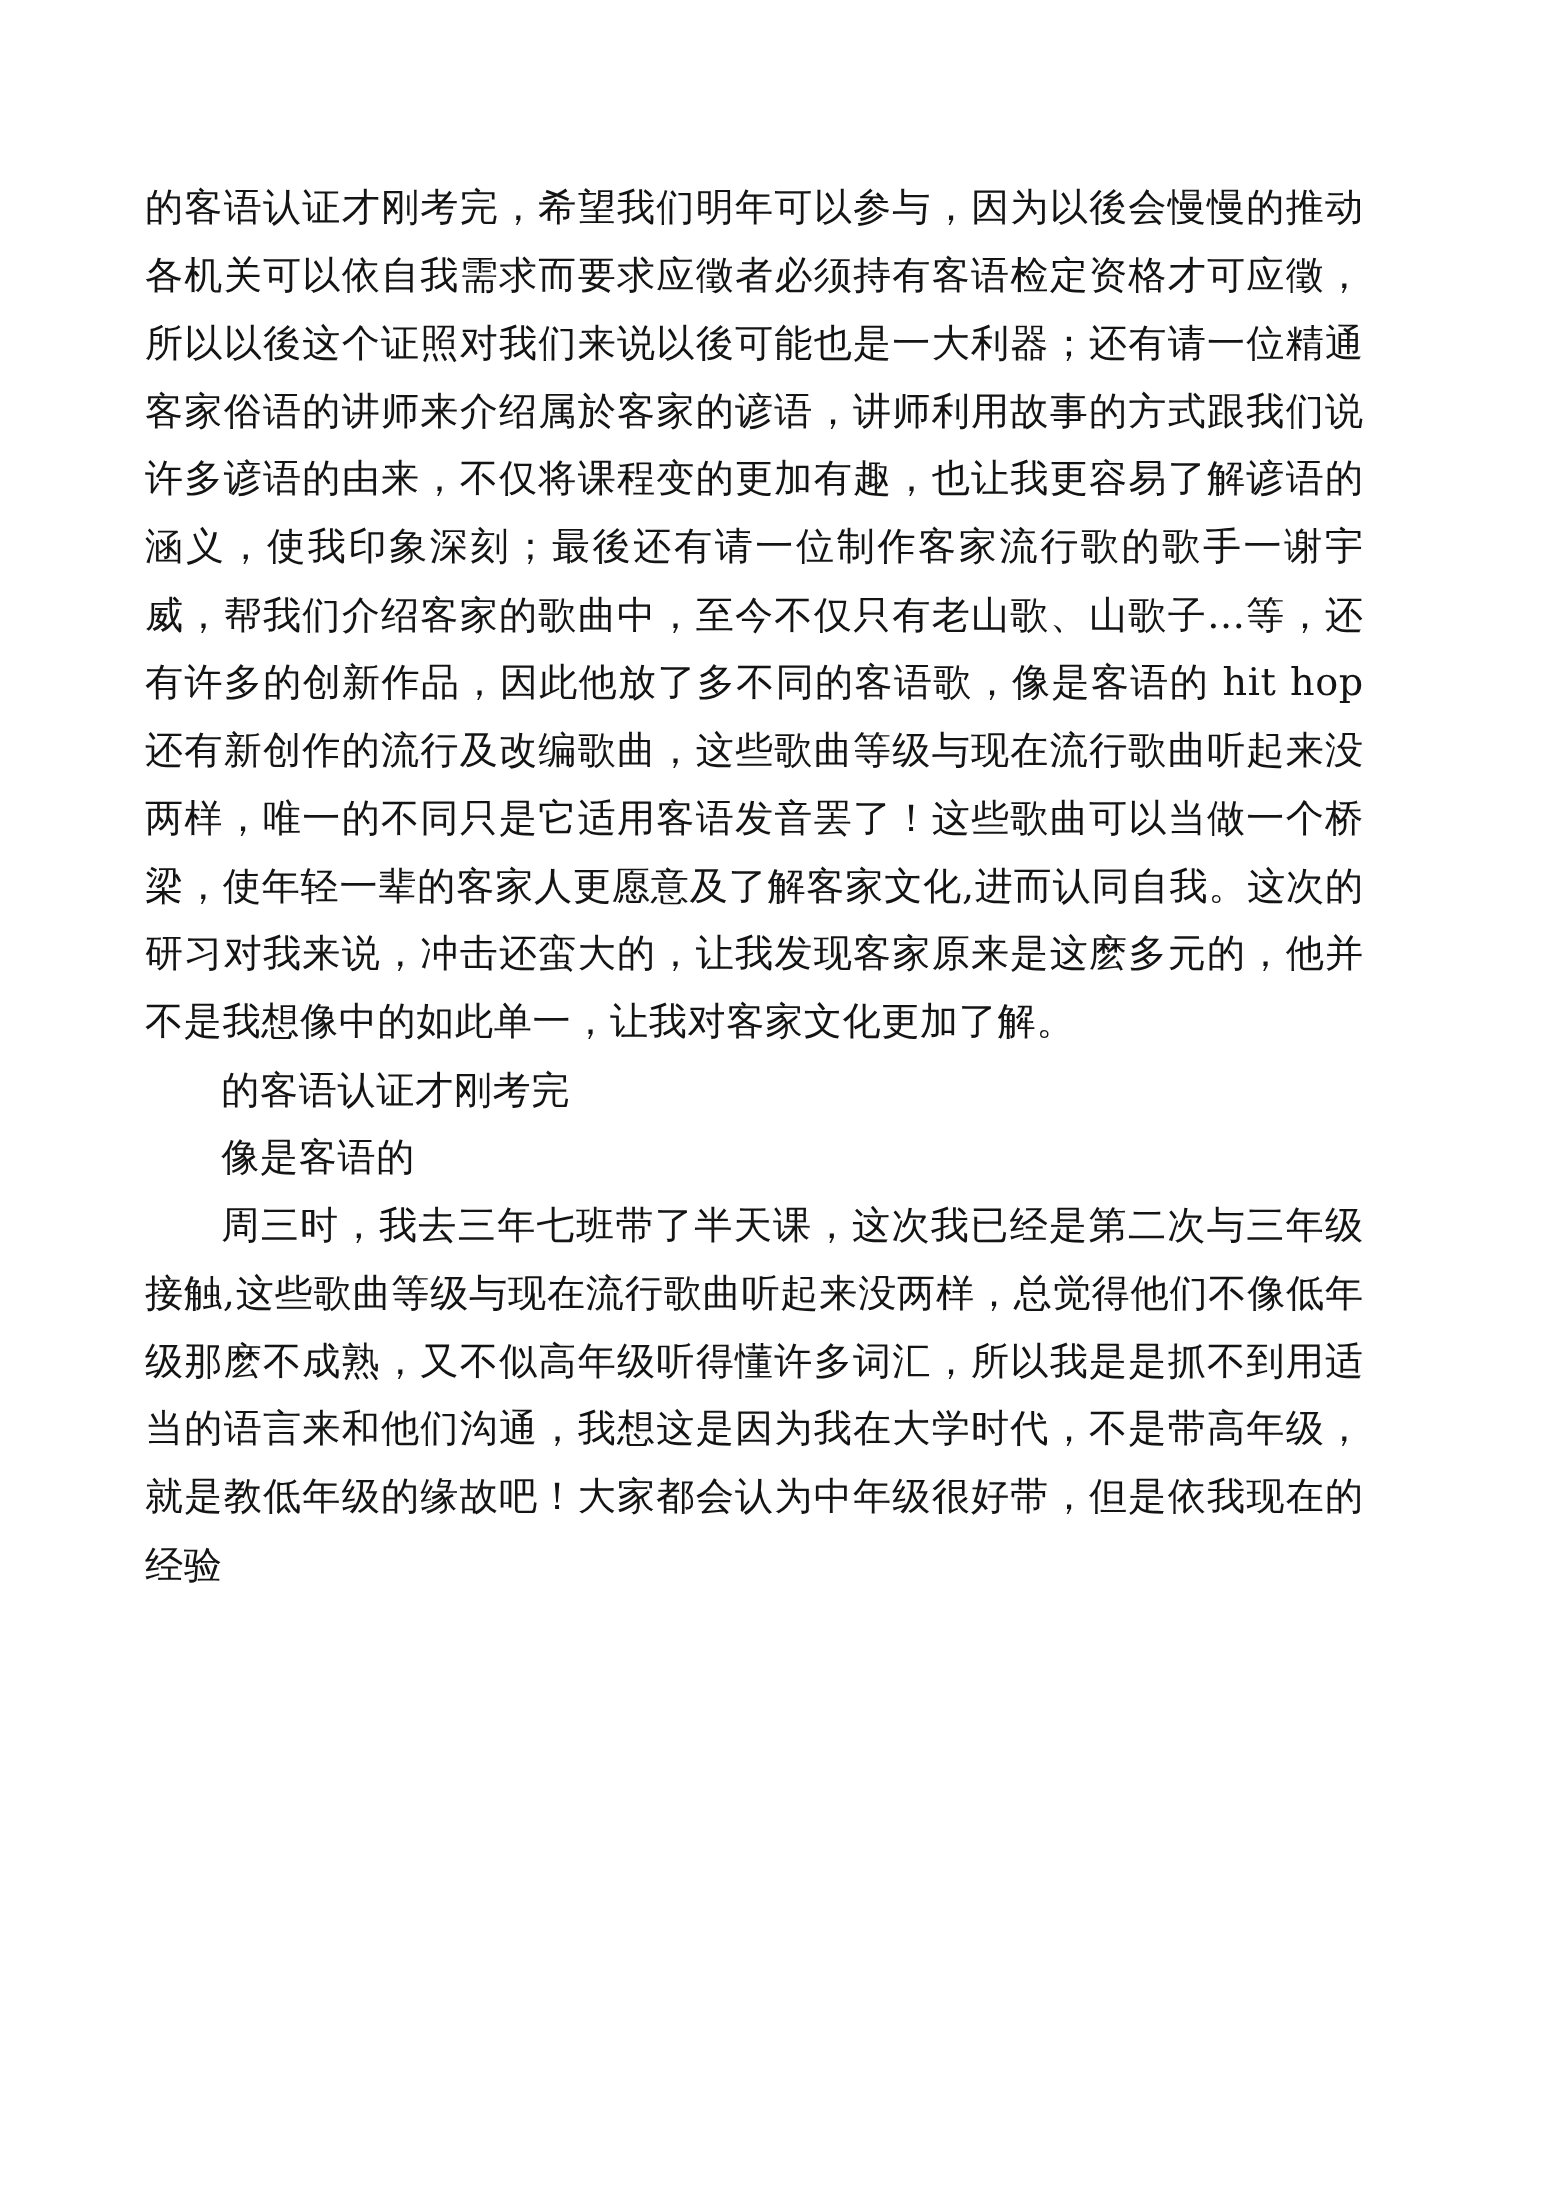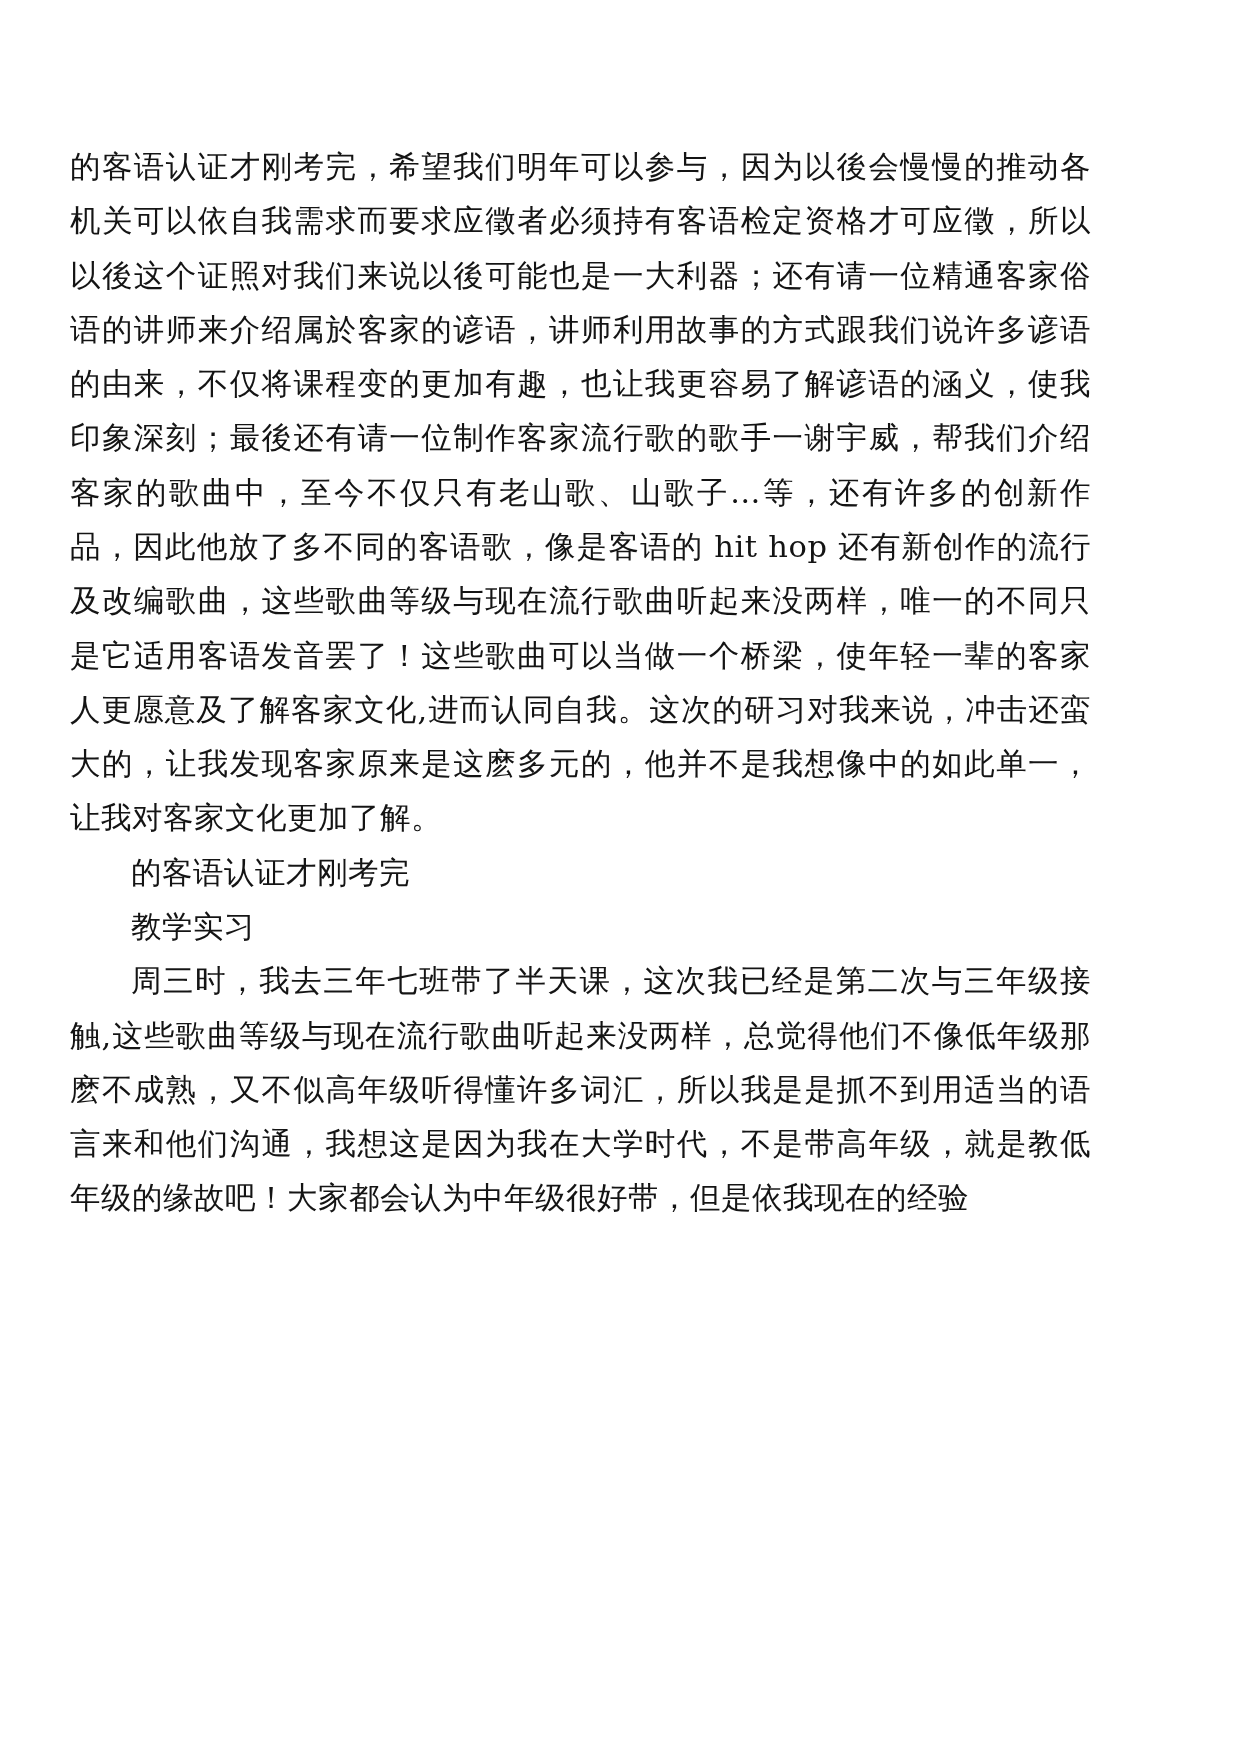--- a/index.html
+++ b/index.html
@@ -10,21 +10,21 @@
   body {
     width: 1241px;
     height: 1754px;
     font-family: "DejaVu Serif", "Liberation Serif", serif;
     color: #1a1a1a;
   }
   .page {
     box-sizing: border-box;
     width: 1241px;
     height: 1754px;
-    padding: 140px 150px 60px 70px;
+    padding: 140px 150px 60px 116px;
     background: #ffffff;
     position: relative;
   }
   .doc-body {
     font-size: 30.5px;
     line-height: 1.78;
     letter-spacing: 0.5px;
     text-align: justify;
     text-justify: inter-ideograph;
     color: #141414;
@@ -41,16 +41,16 @@
     margin-top: 0px;
   }
 </style>
 </head>
 <body>
 
 <div class="page">
   <div class="doc-body">
     <p class="para">的客语认证才刚考完，希望我们明年可以参与，因为以後会慢慢的推动各机关可以依自我需求而要求应徵者必须持有客语检定资格才可应徵，所以以後这个证照对我们来说以後可能也是一大利器；还有请一位精通客家俗语的讲师来介绍属於客家的谚语，讲师利用故事的方式跟我们说许多谚语的由来，不仅将课程变的更加有趣，也让我更容易了解谚语的涵义，使我印象深刻；最後还有请一位制作客家流行歌的歌手一谢宇威，帮我们介绍客家的歌曲中，至今不仅只有老山歌、山歌子…等，还有许多的创新作品，因此他放了多不同的客语歌，像是客语的 hit hop 还有新创作的流行及改编歌曲，这些歌曲等级与现在流行歌曲听起来没两样，唯一的不同只是它适用客语发音罢了！这些歌曲可以当做一个桥梁，使年轻一辈的客家人更愿意及了解客家文化,进而认同自我。这次的研习对我来说，冲击还蛮大的，让我发现客家原来是这麽多元的，他并不是我想像中的如此单一，让我对客家文化更加了解。</p>
     <p class="para indent">的客语认证才刚考完</p>
-    <p class="para indent">教学实习</p>
+    <p class="para indent">像是客语的</p>
     <p class="para indent">周三时，我去三年七班带了半天课，这次我已经是第二次与三年级接触,这些歌曲等级与现在流行歌曲听起来没两样，总觉得他们不像低年级那麽不成熟，又不似高年级听得懂许多词汇，所以我是是抓不到用适当的语言来和他们沟通，我想这是因为我在大学时代，不是带高年级，就是教低年级的缘故吧！大家都会认为中年级很好带，但是依我现在的经验</p>
   </div>
 </div>
 
 </body></html>

